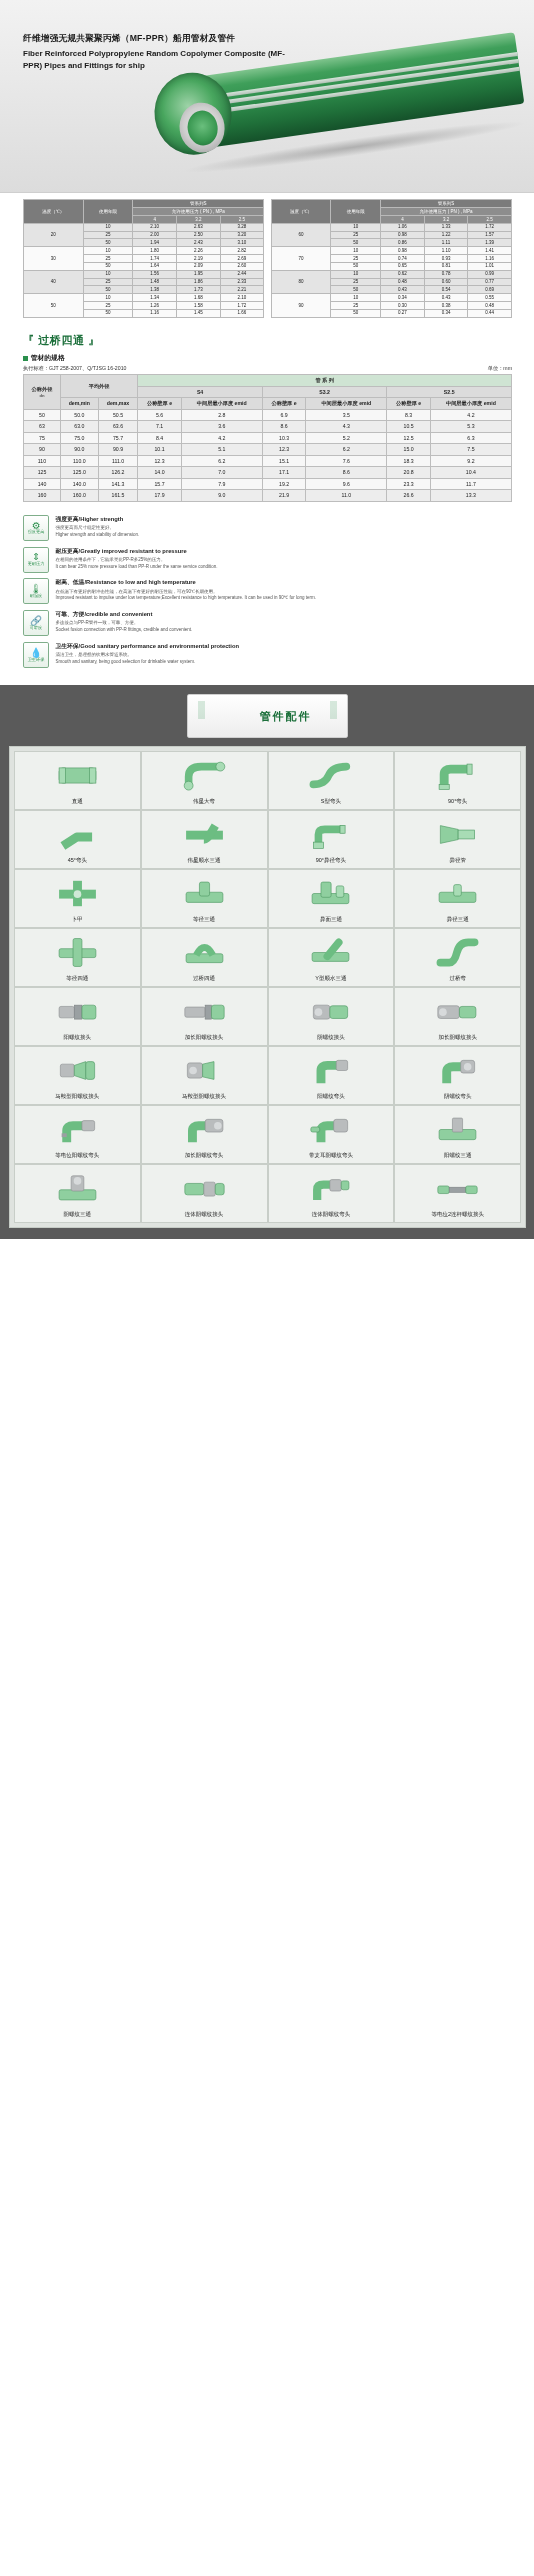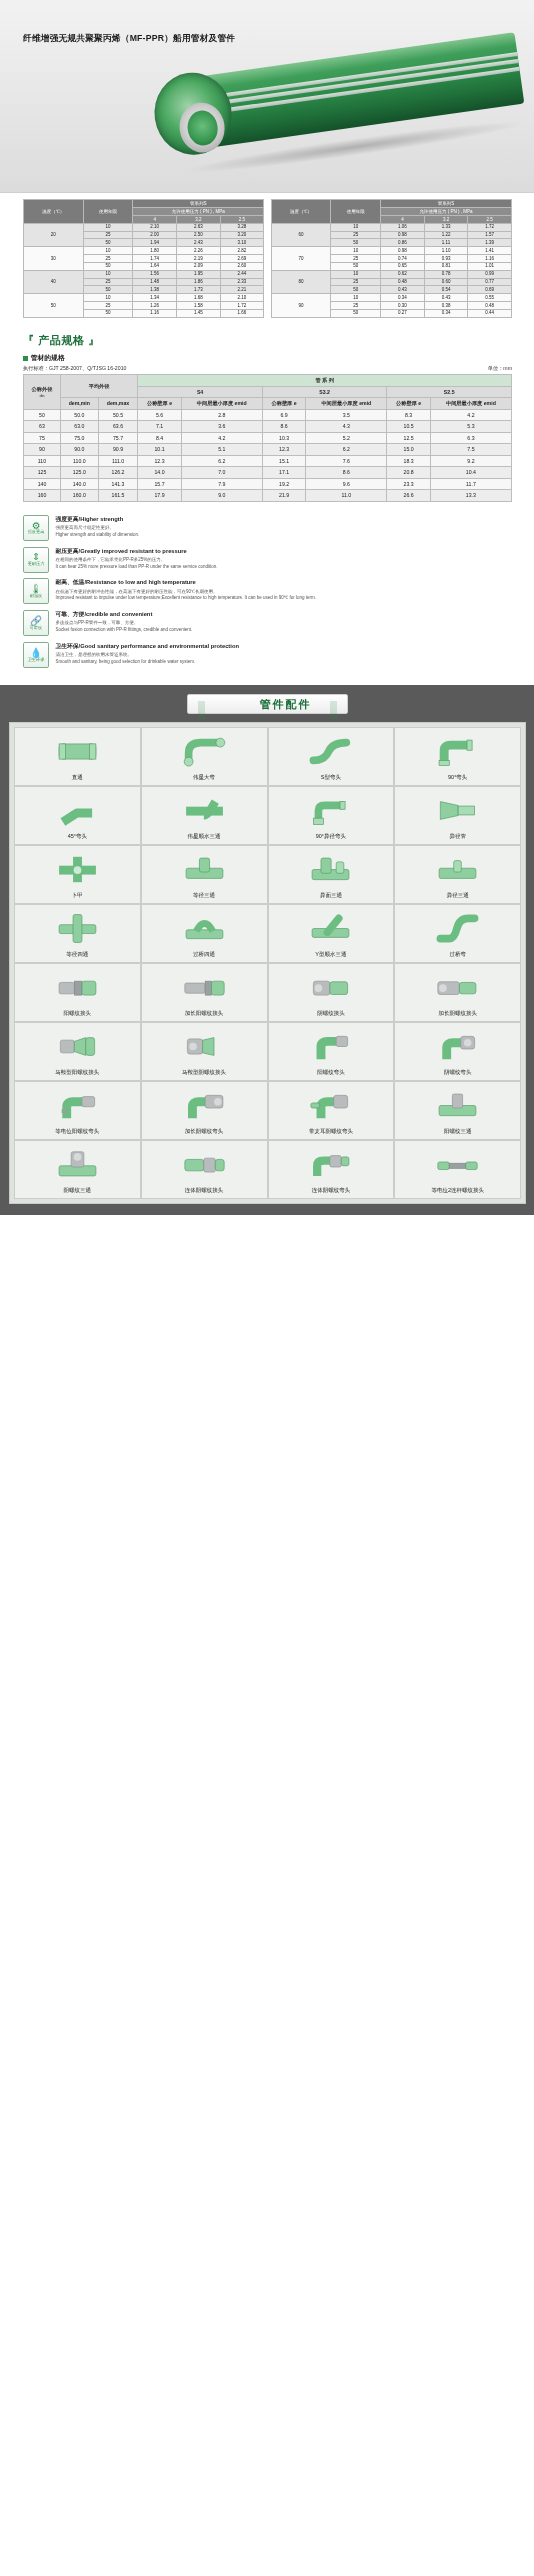--- a/index.html
+++ b/index.html
@@ -194,21 +194,21 @@
   .feat-title { font-size: 5.8px; font-weight: bold; color:#1b1b1b; margin-bottom:1.3px; }
   .feat-desc { font-size: 4.5px; color:#555; line-height:1.5; }
 
   
   .fittings {
     background: #5a5a5a;
     padding: 9px 9px 11.6px 9px;
   }
   .fit-banner {
     margin: 0 auto 7.7px auto;
-    width: 161px; height: 20px;
+    width: 161px; height: 44px;
     background: linear-gradient(180deg,#ffffff,#ededed);
     border: 0.6px solid #cfcfcf;
     border-radius: 1.9px;
     display:flex; align-items:center; justify-content:center;
     font-size: 11px; font-weight: bold; color:#1b6f3a; letter-spacing: 1.9px;
     position: relative;
     padding-left: 36px;
   }
   .fit-banner:before, .fit-banner:after{
     content:"";
@@ -253,20 +253,21 @@
       <div class="pipe-stripe s1"></div>
       <div class="pipe-stripe s2"></div>
       <div class="pipe-stripe s3"></div>
       <div class="pipe-end">
         <div class="pipe-end-inner"></div>
         <div class="pipe-end-core"></div>
       </div>
     </div>
     <div class="hero-title">
       <span class="cn">纤维增强无规共聚聚丙烯（MF-PPR）船用管材及管件</span>
+      <span class="en">Fiber Reinforced Polypropylene Random Copolymer Composite (MF-PPR) Pipes and Fittings for ship</span>
     </div>
   </div>
 
   <div class="press-section">
     <div class="press-split">
       <div>
         <table class="press-tbl">
           <thead>
             <tr>
               <th rowspan="3">温度（℃）</th>
@@ -463,21 +464,21 @@
               <td class="white">0.34</td>
               <td class="white">0.44</td>
               </tr>
           </tbody>
         </table>
       </div>
     </div>
   </div>
 
   <div class="spec-section">
-    <div class="sec-head">『 产品规格 』</div>
+    <div class="sec-head">『 过桥四通 』</div>
     <div class="sub-head">
       <span class="bullet-sq"></span>
       <span>管材的规格</span>
     </div>
     <div class="std-line">
       <span>执行标准：GJT 258-2007、Q/TJSG 16-2010</span>
       <span class="unit-note">单位：mm</span>
     </div>
 
     <table class="spec-tbl">

